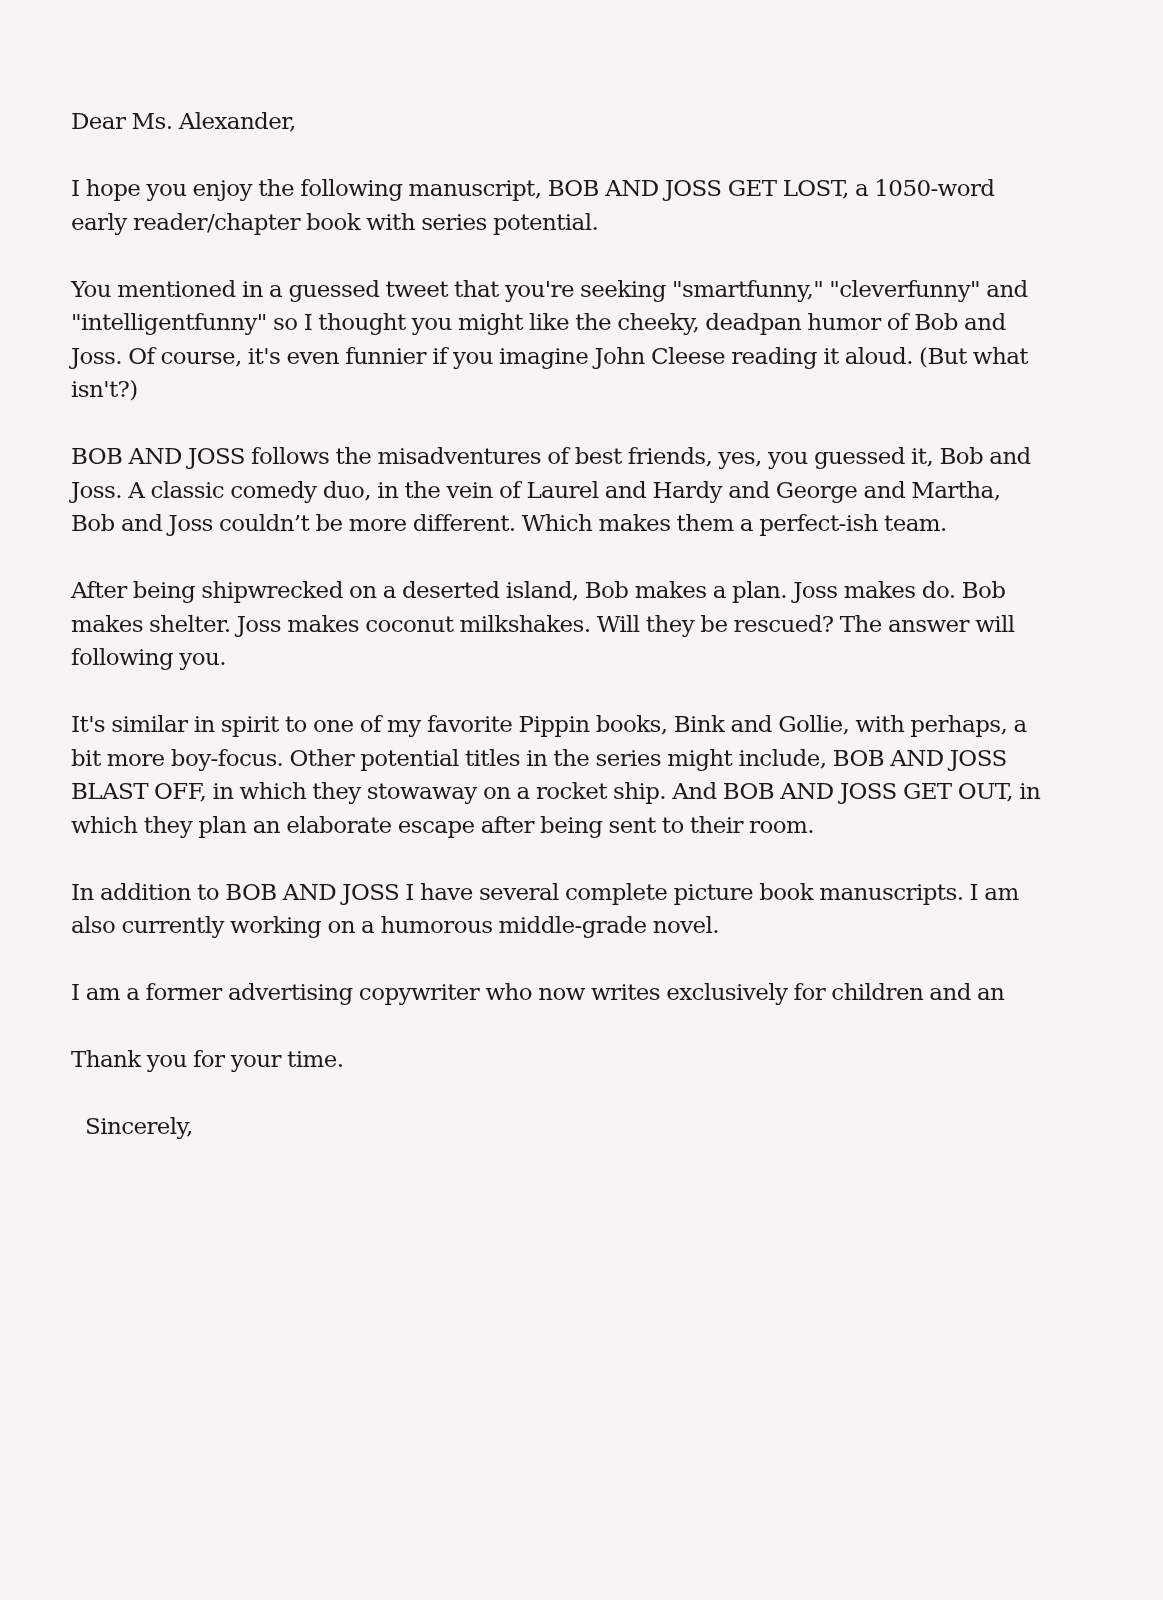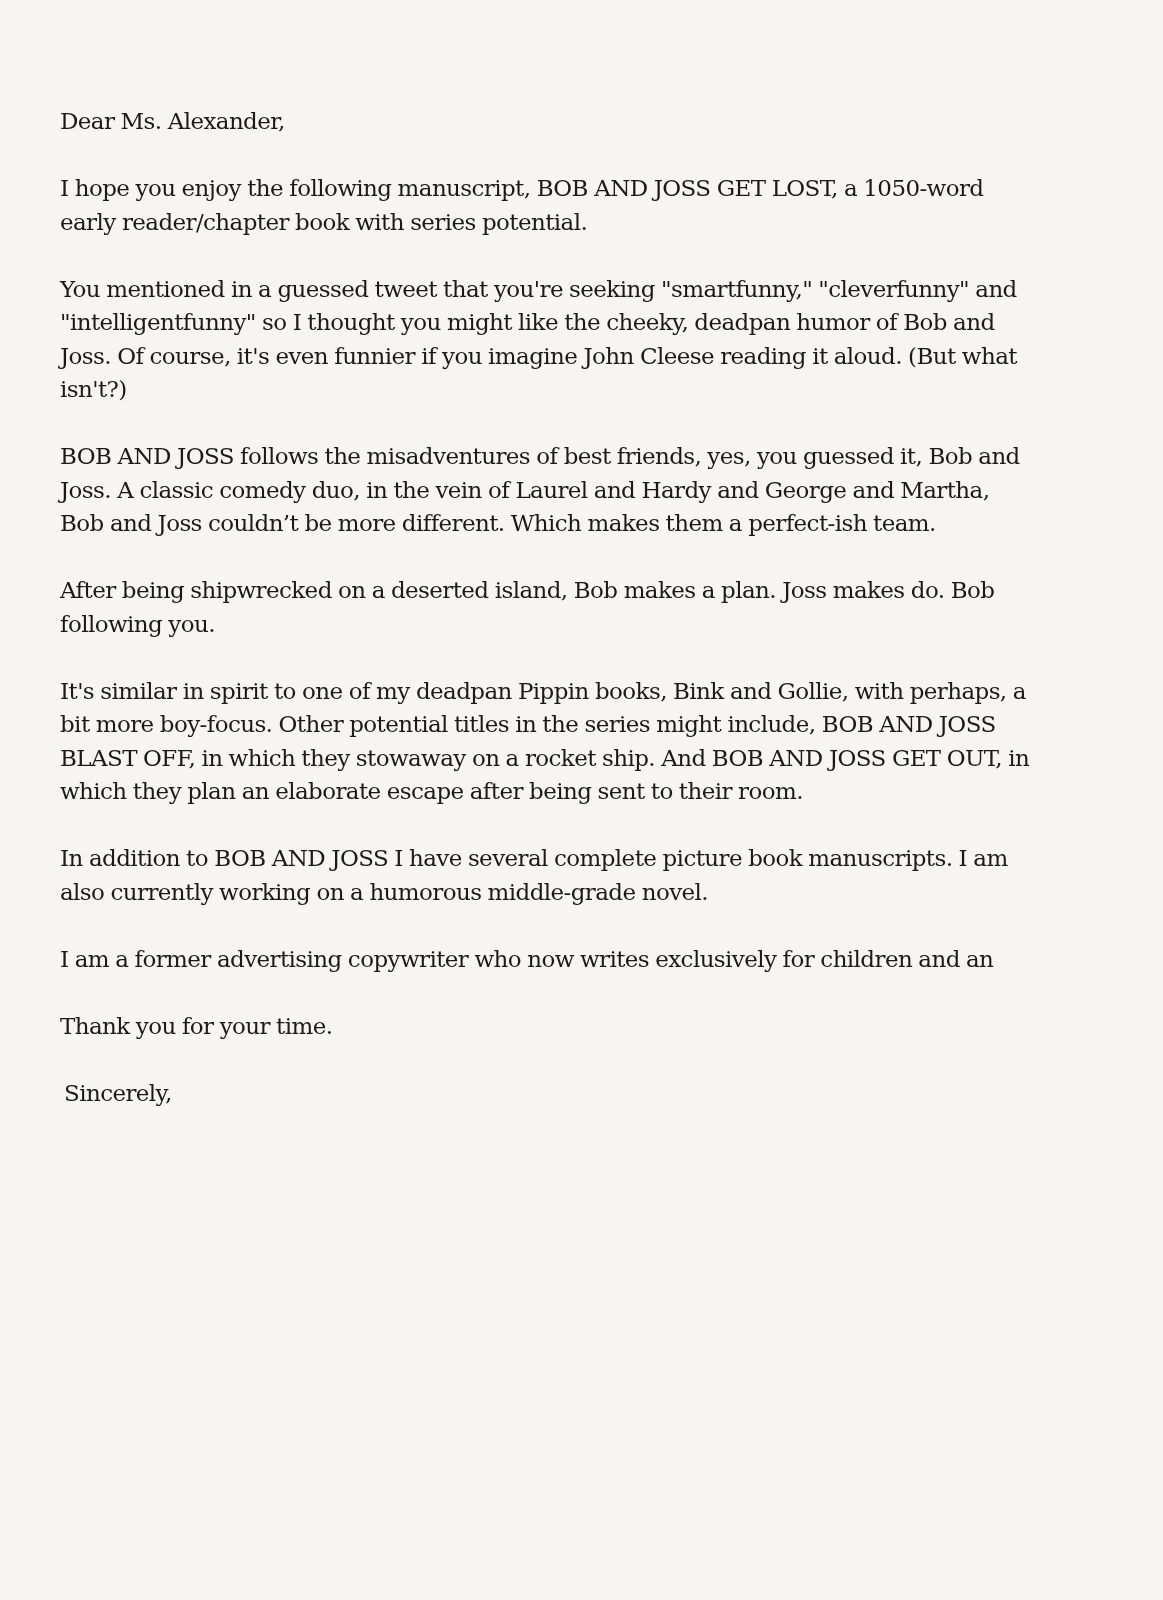--- a/index.html
+++ b/index.html
@@ -8,36 +8,36 @@
       background: #f6f5f4;
     }
     body {
       width: 1163px;
       height: 1600px;
       position: relative;
       overflow: hidden;
     }
     .page {
       position: absolute;
-      left: 60px;
+      left: 71px;
       top: 105px;
       width: 1060px;
       font-family: "DejaVu Serif", "Liberation Serif", serif;
       font-size: 23px;
       line-height: 33.5px;
       color: #1c1a19;
       letter-spacing: -0.6px;
       word-spacing: -0.5px;
     }
     .para {
       margin: 0 0 33.5px 0;
       white-space: normal;
     }
     .closing {
-      margin: 4px;
+      margin: 14px;
     }
     .line {
       display: block;
       white-space: nowrap;
     }
   </style>
 </head>
 <body>
 
 <div class="page">
@@ -58,25 +58,26 @@
   </p>
 
   <p class="para">
     <span class="line">BOB AND JOSS follows the misadventures of best friends, yes, you guessed it, Bob and</span>
     <span class="line">Joss. A classic comedy duo, in the vein of Laurel and Hardy and George and Martha,</span>
     <span class="line">Bob and Joss couldn’t be more different. Which makes them a perfect-ish team.</span>
   </p>
 
   <p class="para">
     <span class="line">After being shipwrecked on a deserted island, Bob makes a plan. Joss makes do. Bob</span>
+    <span class="line">makes shelter. Joss makes coconut milkshakes. Will they be rescued? The answer will</span>
     <span class="line">following you.</span>
   </p>
 
   <p class="para">
-    <span class="line">It's similar in spirit to one of my deadpan Pippin books, Bink and Gollie, with perhaps, a</span>
+    <span class="line">It's similar in spirit to one of my favorite Pippin books, Bink and Gollie, with perhaps, a</span>
     <span class="line">bit more boy-focus. Other potential titles in the series might include, BOB AND JOSS</span>
     <span class="line">BLAST OFF, in which they stowaway on a rocket ship. And BOB AND JOSS GET OUT, in</span>
     <span class="line">which they plan an elaborate escape after being sent to their room.</span>
   </p>
 
   <p class="para">
     <span class="line">In addition to BOB AND JOSS I have several complete picture book manuscripts. I am</span>
     <span class="line">also currently working on a humorous middle-grade novel.</span>
   </p>
 

